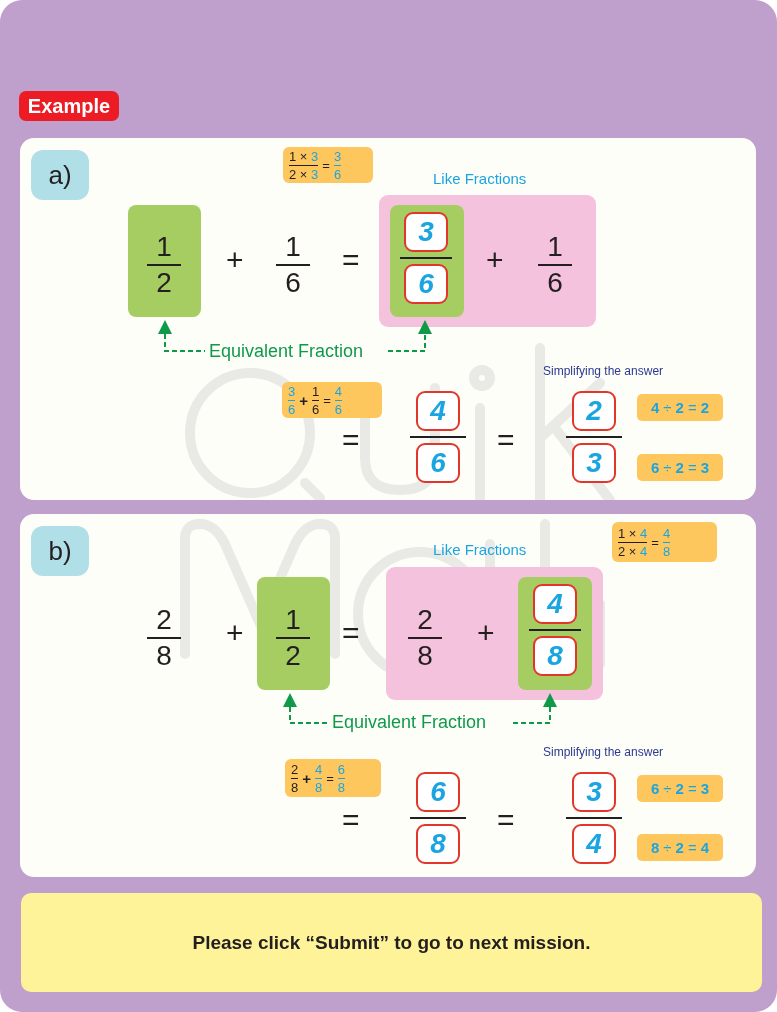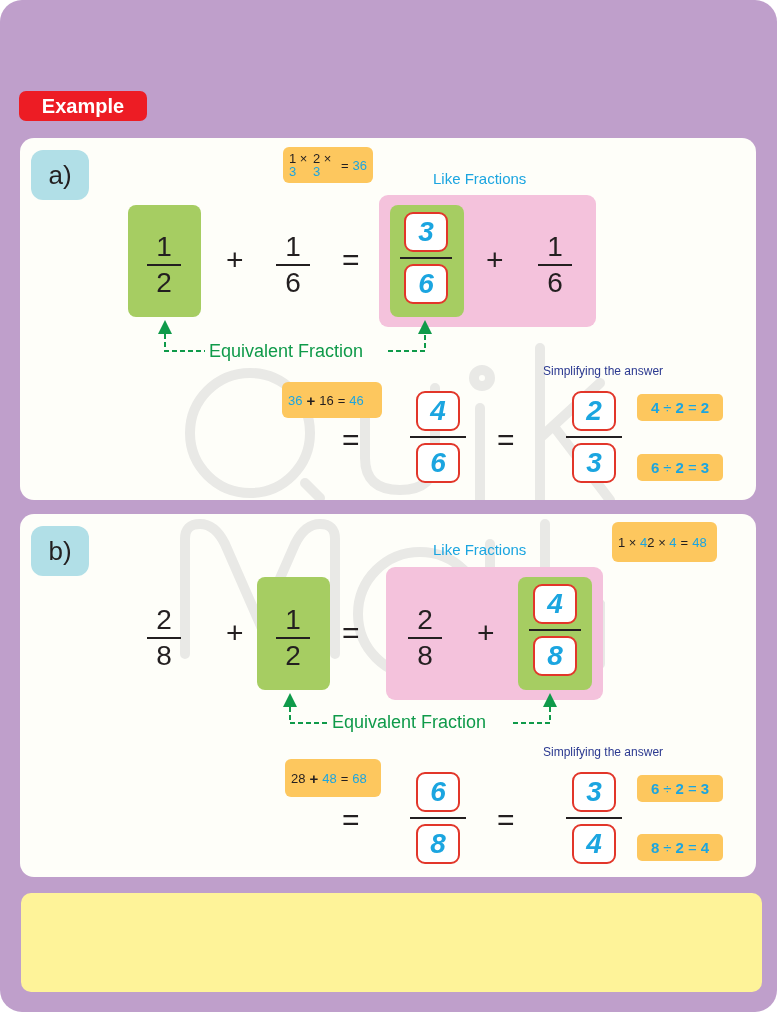--- a/index.html
+++ b/index.html
@@ -1,34 +1,34 @@
 <!DOCTYPE html>
 <html><head>
 <meta charset="utf-8">
 <style>
   * { box-sizing: border-box; margin: 0; padding: 0; }
   body { width: 777px; height: 1012px; background: #ffffff; font-family: "Liberation Sans", sans-serif; overflow: hidden; }
   .frame { position: absolute; left: 0; top: 0; width: 777px; height: 1012px; background: #bf9fcb; border-radius: 22px; }
   .title-bar { position: absolute; left: 13px; top: 20px; width: 750px; height: 48px; background: #b9e4f5; border-radius: 10px; display: flex; align-items: center; justify-content: center; font-size: 22px; font-weight: bold; color: #231f20; letter-spacing: -0.3px; }
-  .example-badge { position: absolute; left: 19px; top: 91px; width: 128px; height: 30px; background: #ed1c24; border-radius: 7px; color: #fff; font-size: 20px; font-weight: bold; display: flex; align-items: center; justify-content: center; }
+  .example-badge { position: absolute; left: 19px; top: 91px; width: 100px; height: 30px; background: #ed1c24; border-radius: 7px; color: #fff; font-size: 20px; font-weight: bold; display: flex; align-items: center; justify-content: center; }
   .panel { position: absolute; left: 20px; width: 736px; background: #fefef9; border-radius: 14px; overflow: hidden; }
   .panel-a { top: 138px; height: 362px; }
   .panel-b { top: 514px; height: 363px; }
   .label-chip { position: absolute; left: 11px; top: 12px; width: 58px; height: 50px; background: #b1dfe7; border-radius: 12px; font-size: 26px; color: #231f20; display: flex; align-items: center; justify-content: center; }
   .frac { position: absolute; display: flex; flex-direction: column; align-items: center; color: #231f20; font-size: 28px; line-height: 1; }
   .frac .bar { width: 34px; height: 2px; background: #231f20; margin: 3px 0; }
   .green-box { position: absolute; background: #a6cd62; border-radius: 8px; }
   .pink-box { position: absolute; background: #f4c2dc; border-radius: 9px; }
   .op { position: absolute; font-size: 30px; color: #231f20; line-height: 1; }
   .red-num { width: 44px; height: 40px; border: 2.5px solid #e2362a; border-radius: 9px; background: #fff; color: #1ba5e0; font-size: 28px; font-weight: bold; font-style: italic; display: flex; align-items: center; justify-content: center; }
   .redfrac { position: absolute; display: flex; flex-direction: column; align-items: center; }
   .redfrac .rbar { width: 52px; height: 2px; background: #231f20; margin: 5px 0; }
   .redfrac.big .rbar { width: 56px; }
   .bubble { position: absolute; background: #fdc75e; border-radius: 6px; display: flex; align-items: center; font-size: 13px; color: #231f20; padding: 0 6px; gap: 4px; }
-  .bubble .bf { display: flex; flex-direction: row; align-items: flex-end; line-height: 1; }
+  .bubble .bf { display: flex; flex-direction: column; align-items: flex-end; line-height: 1; }
   .bubble .bf .bb { height: 1px; background: #231f20; align-self: stretch; margin: 2px 0; }
   .blue { color: #1ba5e0; }
   .tail { position: absolute; width: 0; height: 0; }
   .like-label { position: absolute; color: #1ba5e0; font-size: 15px; }
   .equiv-label { position: absolute; color: #0f9a4a; font-size: 18px; }
   .simp-label { position: absolute; color: #2b3990; font-size: 12px; }
   .div-bubble { position: absolute; background: #fdc75e; border-radius: 5px; font-size: 15px; font-weight: bold; color: #1ba5e0; display: flex; align-items: center; justify-content: center; width: 86px; height: 27px; }
   .div-bubble .mid { color: #1ba5e0; font-weight: normal; margin: 0 4px; }
   .arrows { position: absolute; left: 0; top: 0; pointer-events: none; }
   .watermark { position: absolute; left: 0; top: 0; pointer-events: none; }
@@ -309,14 +309,15 @@
     <div class="div-bubble" style="left:617px; top:320px;">
       <span>8</span>
         <span class="mid">÷</span>
         <span>2</span>
         <span class="mid">=</span>
         <span>4</span>
     </div>
   </div>
 
   <div class="footer">
+    <div>Please click “Submit” to go to next mission.</div>
   </div>
 </div>
 
 </body></html>

